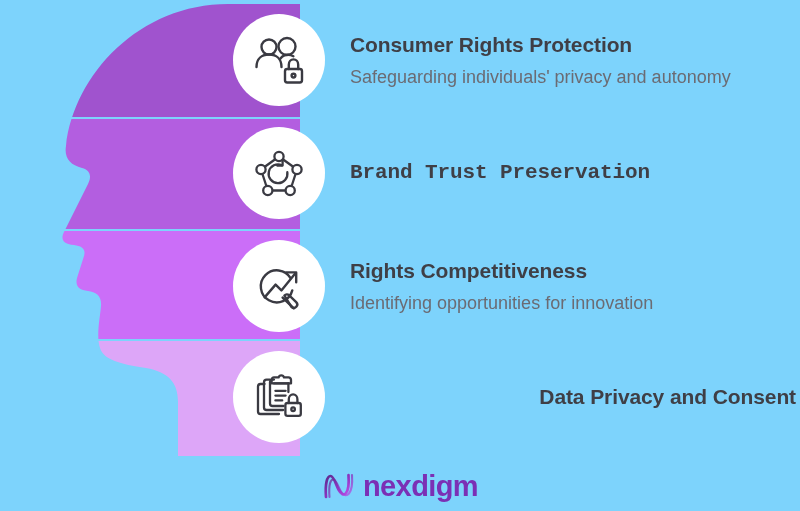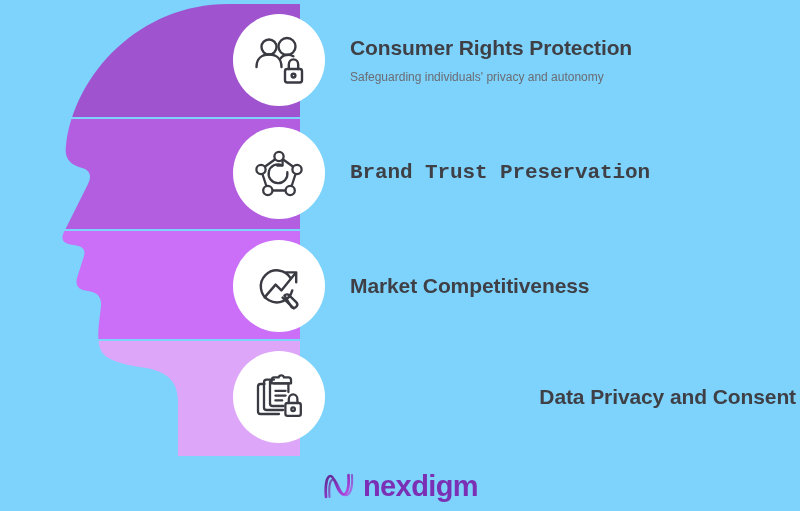--- a/index.html
+++ b/index.html
@@ -65,21 +65,21 @@
   .row-title {
     font-size: 21px;
     font-weight: bold;
     color: #3f3f46;
     letter-spacing: -0.1px;
     line-height: 1.2;
     white-space: nowrap;
   }
   .row-sub {
     margin-top: 9px;
-    font-size: 12px;
+    font-size: 18px;
     font-weight: normal;
     color: #6b6b73;
     line-height: 1.25;
     white-space: nowrap;
   }
 
   
   #logo {
     position: absolute;
     left: 0;
@@ -175,21 +175,22 @@
     <div class="icon-badge">
       <svg width="54" height="54" viewBox="0 0 54 54" fill="none" stroke="#3a3a42" stroke-width="2.4" stroke-linecap="round" stroke-linejoin="round">
         <path d="M38.6 19.2 A16 16 0 1 0 40.3 31.4"></path>
         <path d="M30.6 38.6 L41.8 49.3"></path>
         <path d="M32.4 36.6 A3.4 3.4 0 0 1 37.2 36.4 L44.2 43.1 A3.4 3.4 0 0 1 39.6 48.1 Z"></path>
         <path d="M12.6 38.4 L23.6 25.6 L29.4 31.4 L43.2 14.6"></path>
         <path d="M34.4 13.4 L44.2 13.4 L44.2 23.2"></path>
       </svg>
     </div>
     <div class="row-text">
-      <div class="row-title">Market Competitiveness</div>
+      <div class="row-title">Rights Competitiveness</div>
+      <div class="row-sub">Identifying opportunities for innovation</div>
     </div>
   </div>
 
   <div class="row" id="row-3">
     <div class="icon-badge">
       <svg width="54" height="54" viewBox="0 0 54 54" fill="none" stroke="#3a3a42" stroke-width="2.3" stroke-linecap="round" stroke-linejoin="round">
         <path d="M12.5 14 H8.5 A2.6 2.6 0 0 0 6 16.6 V41.4 A2.6 2.6 0 0 0 8.5 44 H27"></path>
         <path d="M18 9.6 H14.6 A2.6 2.6 0 0 0 12 12.2 V37.4 A2.6 2.6 0 0 0 14.6 40 H31.2"></path>
         <path d="M36.4 13.4 V22"></path>
         <path d="M22 9.6 H20.6 A2.6 2.6 0 0 0 18 12.2 V33.4 A2.6 2.6 0 0 0 20.6 36 H31.6"></path>

